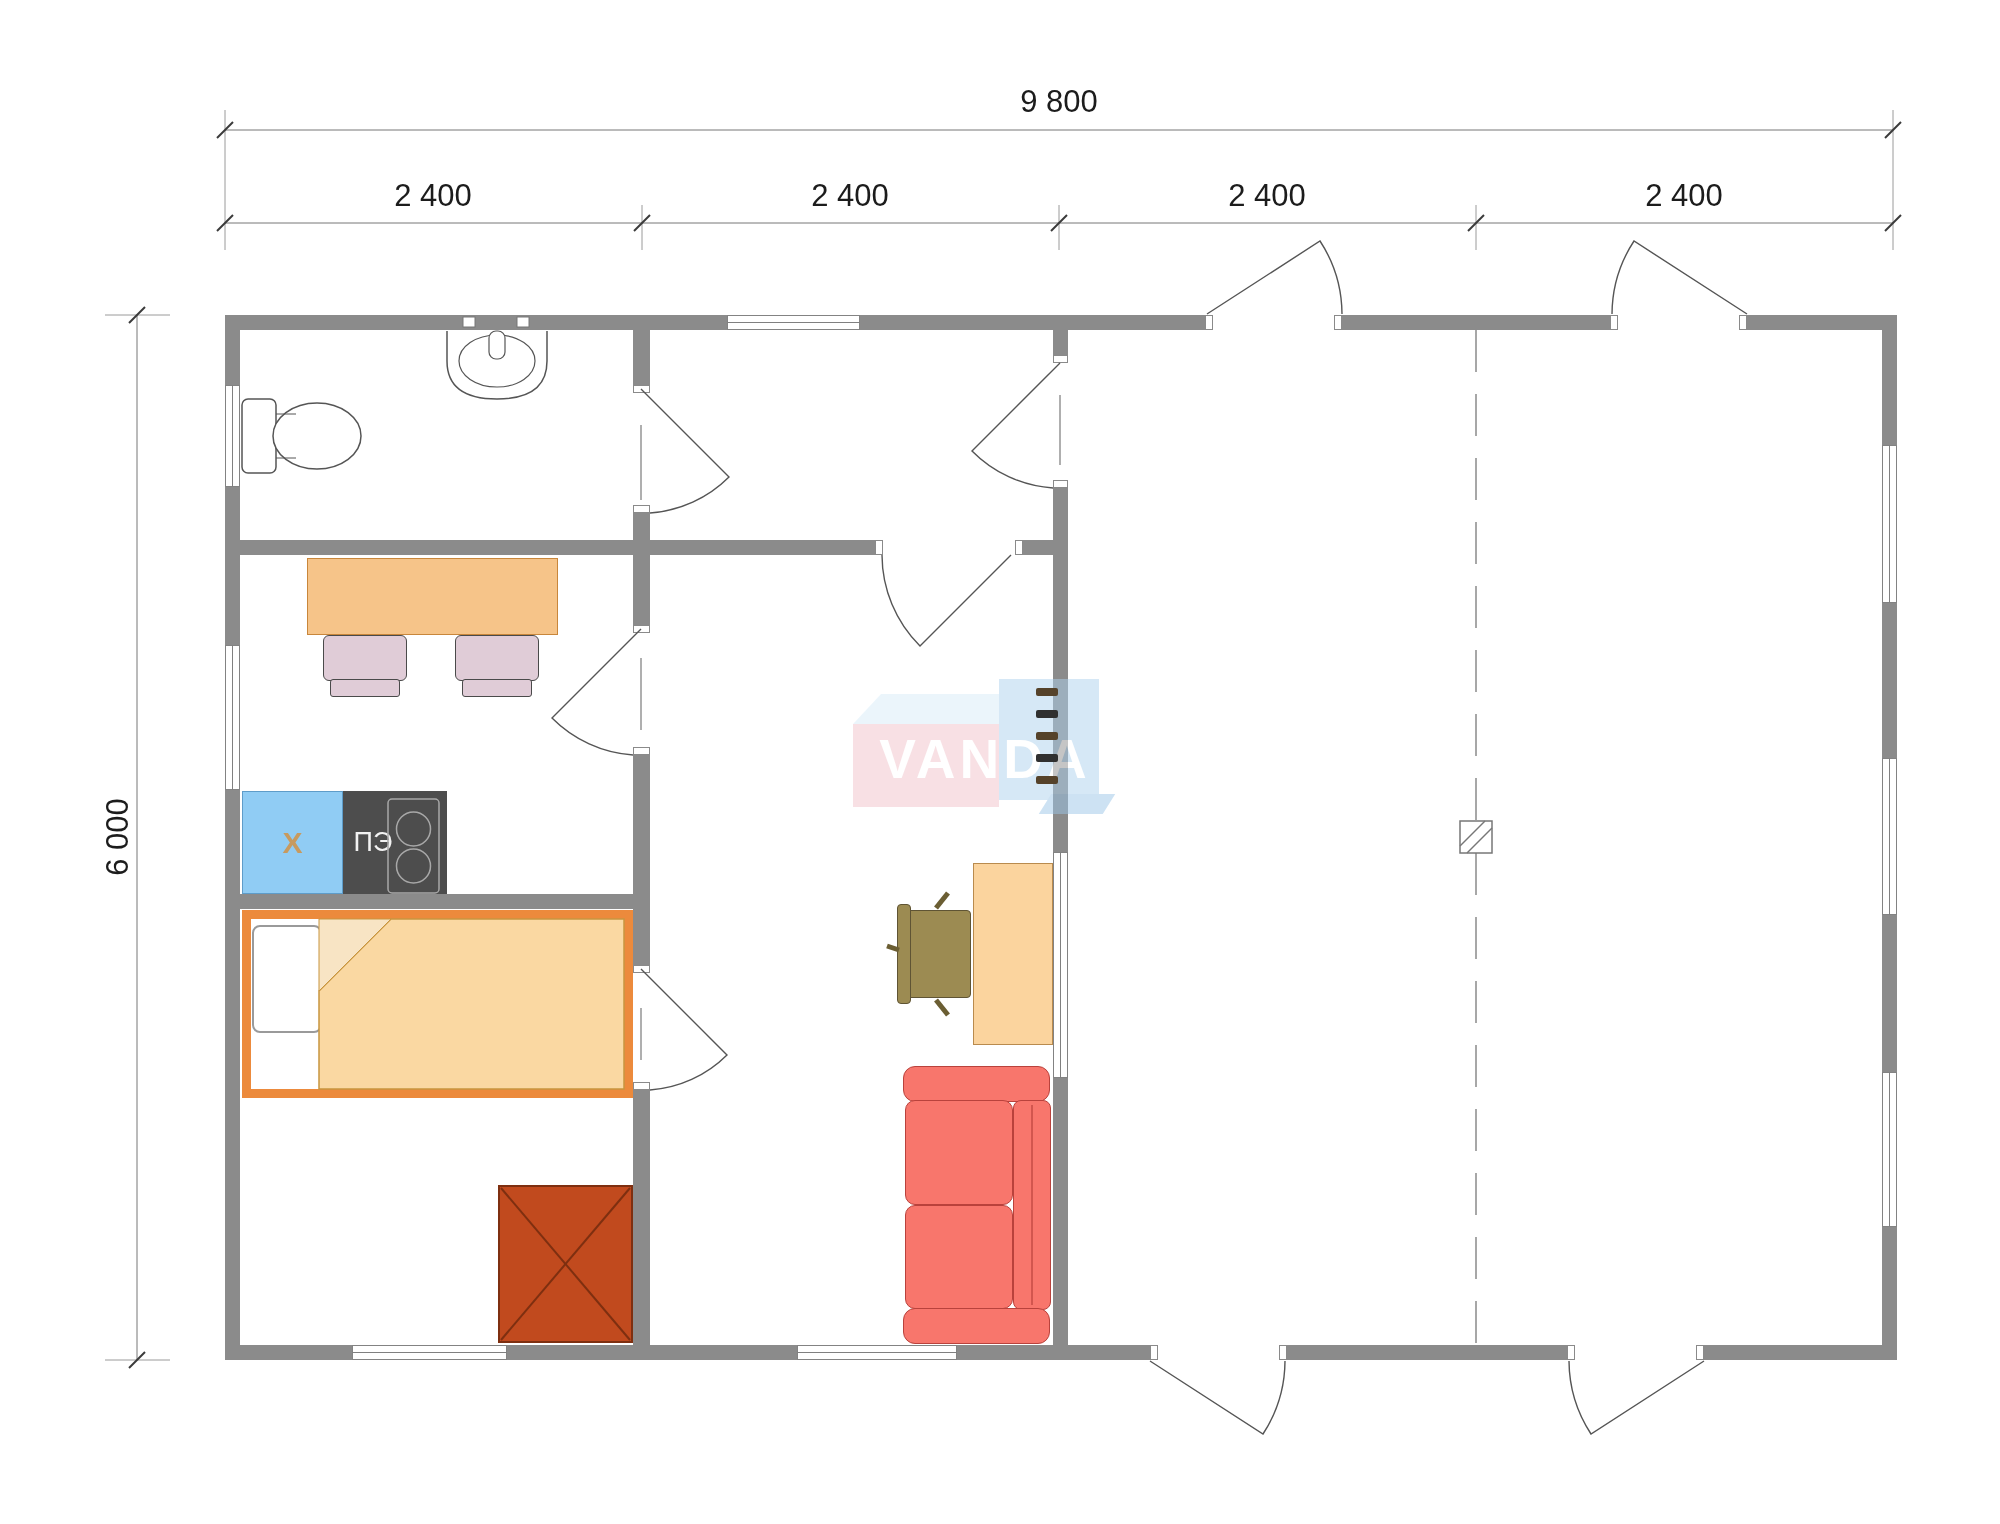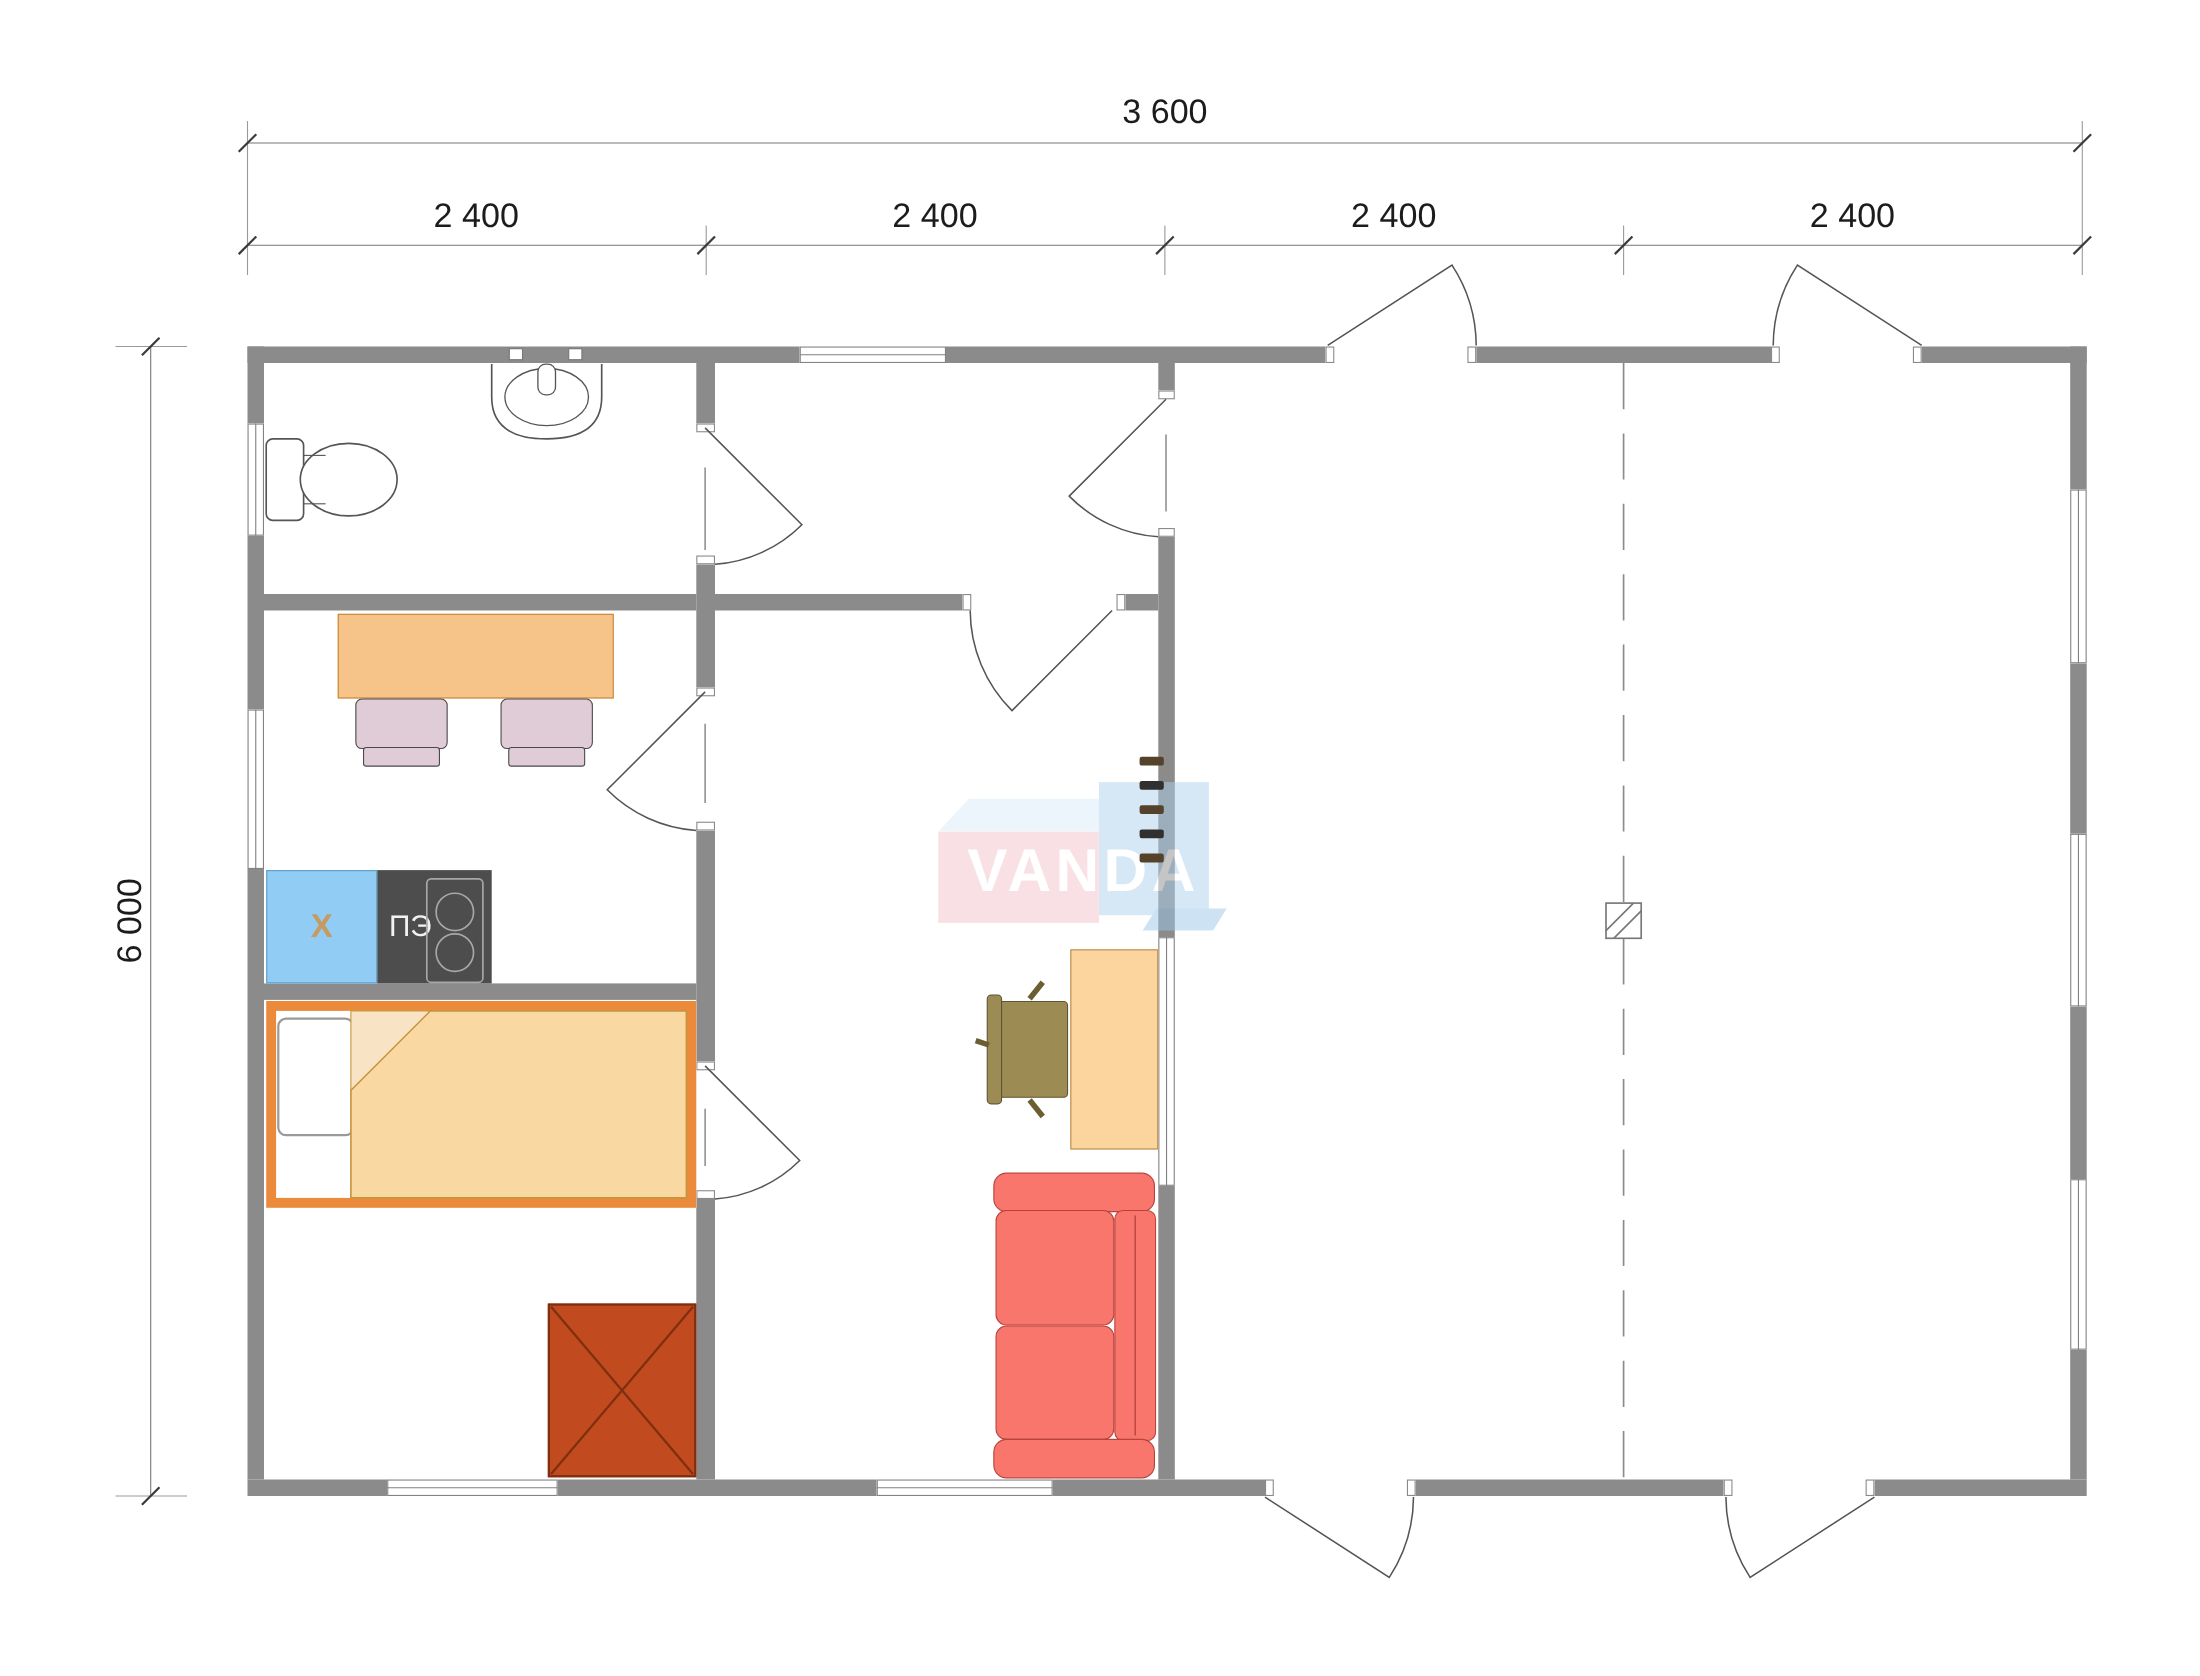--- a/index.html
+++ b/index.html
@@ -5,21 +5,21 @@
   html,body{margin:0;padding:0;background:#ffffff;}
   #canvas{position:relative;width:2000px;height:1524px;background:#ffffff;overflow:hidden;
           font-family:"Liberation Sans", sans-serif;}
   .wall{position:absolute;background:#8B8B8B;}
   .jamb{position:absolute;background:#ffffff;border:1px solid #8a8a8a;box-sizing:border-box;}
   .win{position:absolute;background:#ffffff;border:1px solid #838383;box-sizing:border-box;}
   .furn{position:absolute;box-sizing:border-box;}
   .dimtext{position:absolute;color:#1c1c1c;font-size:31px;text-align:center;}
   svg{position:absolute;left:0;top:0;}
   .rung{position:absolute;width:22px;height:8px;border-radius:2px;}
-  #watermark{position:absolute;left:845px;top:704px;width:280px;height:150px;opacity:0.5;}
+  #watermark{position:absolute;left:845px;top:672px;width:280px;height:150px;opacity:0.5;}
   #wm-text{position:absolute;left:14px;top:52px;width:252px;height:70px;
            font-size:55px;font-weight:bold;color:#ffffff;letter-spacing:4px;text-align:center;line-height:70px;}
 </style>
 </head>
 <body>
 
 <div id="canvas">
 
   <div class="wall" style="left:225px;top:315px;width:502px;height:15px"></div>
   <div class="wall" style="left:860px;top:315px;width:345px;height:15px"></div>
@@ -209,21 +209,21 @@
 
     <g stroke="#6B5E33" stroke-width="5">
       <line x1="936" y1="908" x2="948" y2="893"></line>
       <line x1="936" y1="1000" x2="948" y2="1015"></line>
       <line x1="899" y1="950" x2="887" y2="946"></line>
     </g>
 
     <line x1="1032" y1="1105" x2="1032" y2="1305" stroke="#B9423C" stroke-width="1.2"></line>
   </svg>
 
-  <div class="dimtext" style="left:959px;top:84px;width:200px">3 600</div>
+  <div class="dimtext" style="left:959px;top:84px;width:200px">9 800</div>
   <div class="dimtext" style="left:358px;top:178px;width:150px">2 400</div>
   <div class="dimtext" style="left:775px;top:178px;width:150px">2 400</div>
   <div class="dimtext" style="left:1192px;top:178px;width:150px">2 400</div>
   <div class="dimtext" style="left:1609px;top:178px;width:150px">2 400</div>
   <div class="dimtext" style="left:48px;top:822px;width:140px;height:30px;line-height:30px;transform:rotate(-90deg)">6 000</div>
 
   <div id="watermark">
     <div style="position:absolute;left:0;top:0;width:280px;height:150px;background:#D9EDF9;clip-path:polygon(8px 52px,36px 22px,186px 22px,158px 52px)"></div>
     <div style="position:absolute;left:154px;top:7px;width:100px;height:121px;background:#AED2EE"></div>
     <div style="position:absolute;left:200px;top:122px;width:64px;height:20px;background:#9CC6E8;transform:skewX(-32deg)"></div>

